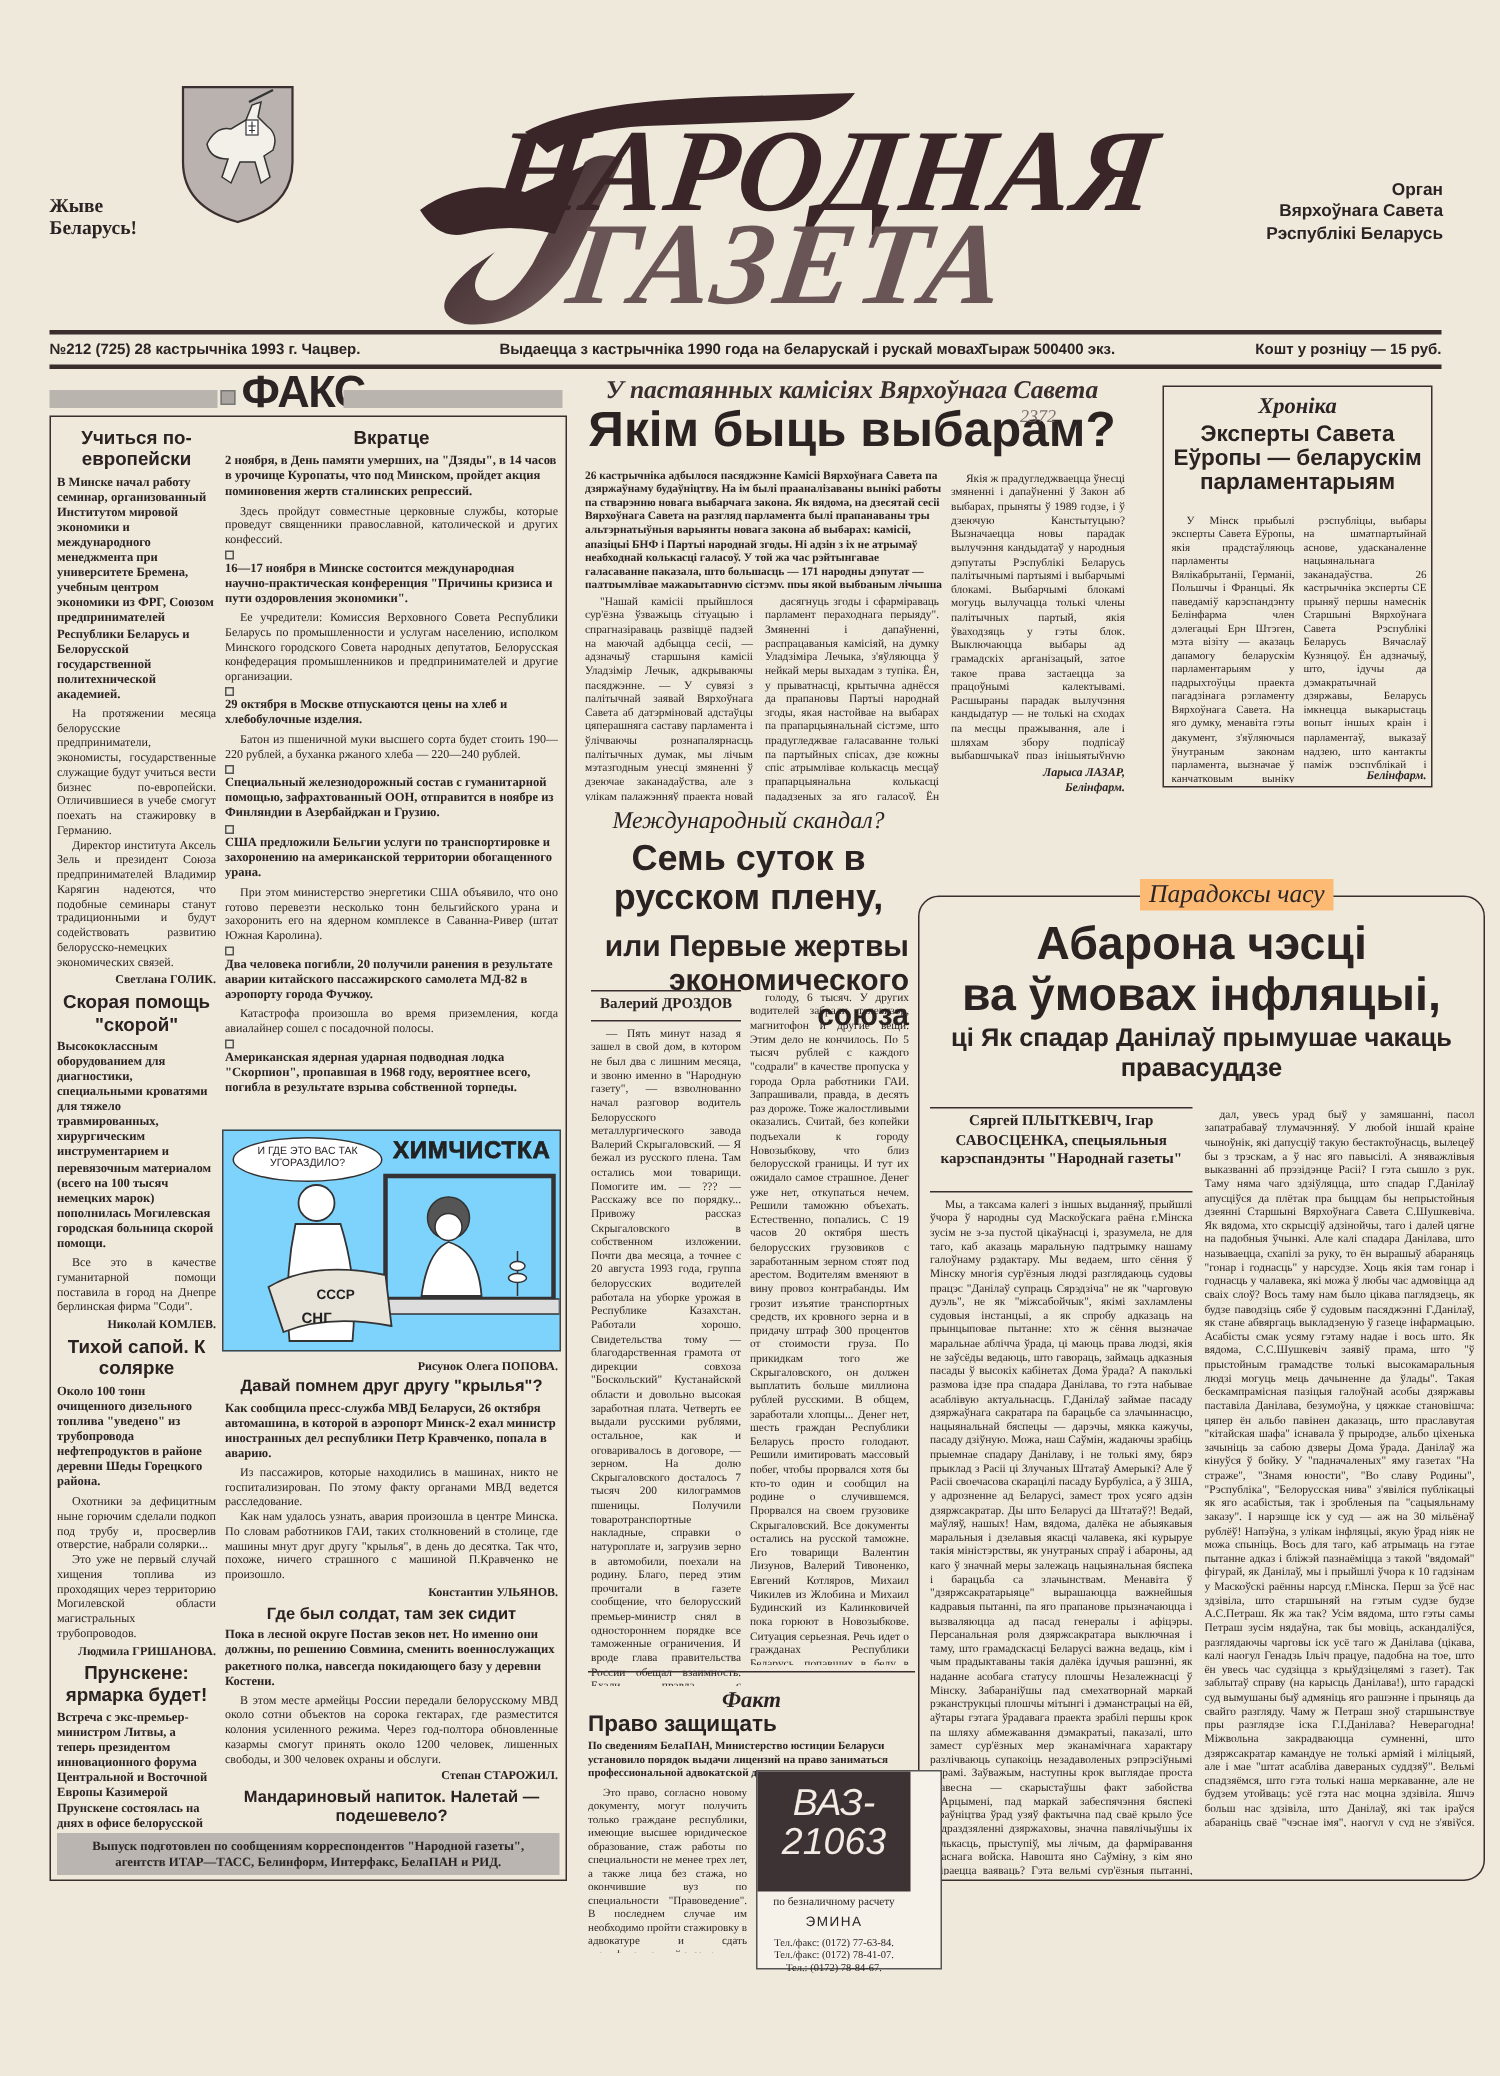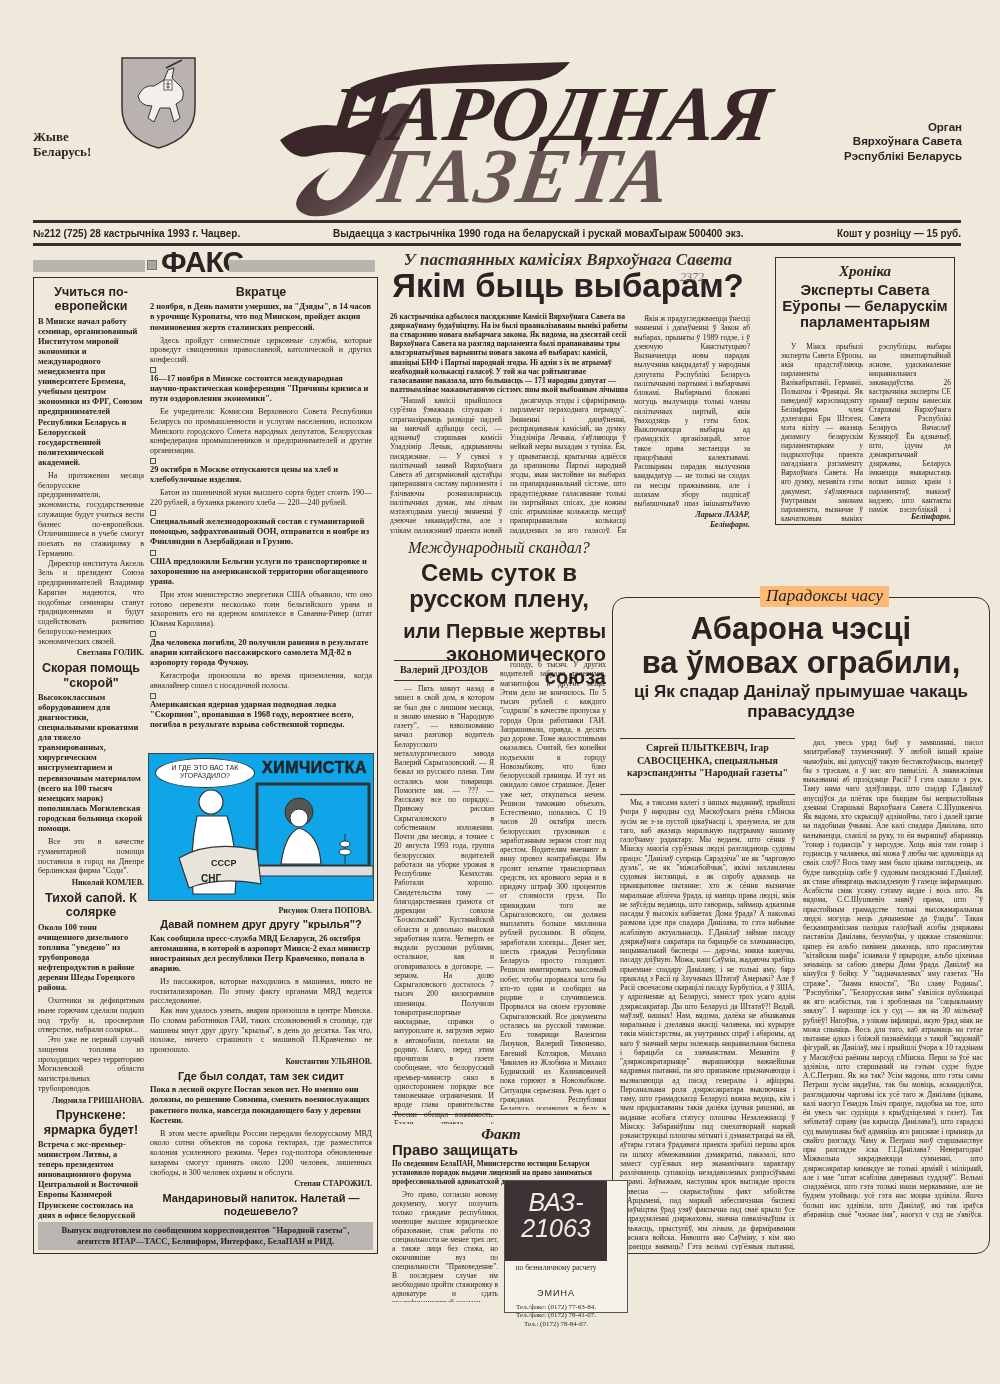--- a/index.html
+++ b/index.html
@@ -29,21 +29,21 @@
 
   
   #fax-banner{left:33px;top:248px;width:342px;height:30px}
   #fax-box{left:33px;top:277px;width:345px;height:977px;border:1.5px solid #3a2e2e}
   .fax-l{left:38px;width:106px}
   .fax-r{left:150px;width:222px}
   .h-fax{font-size:12.5px;line-height:1.15;margin:2px 0 3px}
   .h-fax-sm{font-size:11px}
 
   
-  #cartoon{left:148px;top:753px;width:226px;height:148px;border:1px solid #444;background:#0ea5e9;overflow:hidden}
+  #cartoon{left:148px;top:753px;width:226px;height:148px;border:1px solid #444;background:#7dd3fc;overflow:hidden}
   .balloon{position:absolute;left:6px;top:4px;width:100px;height:30px;border:1.2px solid #333;border-radius:50%;background:#fff;font-size:7px;text-align:center;padding-top:5px;font-family:"Liberation Sans",sans-serif;line-height:1.2}
   .cleaners{position:absolute;right:6px;top:4px;font-family:"Liberation Sans",sans-serif;font-weight:bold;font-size:16px;color:#222;-webkit-text-stroke:0.5px #222;letter-spacing:0.5px}
 
   
   #kicker1{left:388px;top:250px;width:360px;text-align:center;font-style:italic;font-weight:bold;font-size:17px;color:#3a2e2e}
   #yakim-title{left:388px;top:266px;width:360px;text-align:center;font-size:33px}
   .ycol{top:336px;font-size:7.6px}
 
   
   #khr-box{left:775px;top:257px;width:180px;height:268px;border:1.2px solid #3a2e2e}
@@ -276,21 +276,21 @@
     <p>— Пять минут назад я зашел в свой дом, в котором не был два с лишним месяца, и звоню именно в "Народную газету", — взволнованно начал разговор водитель Белорусского металлургического завода Валерий Скрыгаловский. — Я бежал из русского плена. Там остались мои товарищи. Помогите им. — ??? — Расскажу все по порядку... Привожу рассказ Скрыгаловского в собственном изложении. Почти два месяца, а точнее с 20 августа 1993 года, группа белорусских водителей работала на уборке урожая в Республике Казахстан. Работали хорошо. Свидетельства тому — благодарственная грамота от дирекции совхоза "Боскольский" Кустанайской области и довольно высокая заработная плата. Четверть ее выдали русскими рублями, остальное, как и оговаривалось в договоре, — зерном. На долю Скрыгаловского досталось 7 тысяч 200 килограммов пшеницы. Получили товаротранспортные накладные, справки о натуроплате и, загрузив зерно в автомобили, поехали на родину. Благо, перед этим прочитали в газете сообщение, что белорусский премьер-министр снял в одностороннем порядке все таможенные ограничения. И вроде глава правительства России обещал взаимность. Ехали, правда, с приключениями. Возле города Жигулевска, что близ Самары, их просто-напросто ограбили разбойники с большой дороги. Все произошло именно так, как пишут в газетах. Пистолет под бок и... гони монету. У того же Скрыгаловского забрали около ста тысяч русских рублей. Правда, жалостливые попались разбойнички. "Отстегнули" на дорогу, дабы не умер с</p>
   </div>
 <div class="col" style="left:500px;top:660px;width:106px;height:450px;font-size:7.6px">
     <p>голоду, 6 тысяч. У других водителей забрали телевизор, магнитофон и другие вещи. Этим дело не кончилось. По 5 тысяч рублей с каждого "содрали" в качестве пропуска у города Орла работники ГАИ. Запрашивали, правда, в десять раз дороже. Тоже жалостливыми оказались. Считай, без копейки подъехали к городу Новозыбкову, что близ белорусской границы. И тут их ожидало самое страшное. Денег уже нет, откупаться нечем. Решили таможню объехать. Естественно, попались. С 19 часов 20 октября шесть белорусских грузовиков с заработанным зерном стоят под арестом. Водителям вменяют в вину провоз контрабанды. Им грозит изъятие транспортных средств, их кровного зерна и в придачу штраф 300 процентов от стоимости груза. По прикидкам того же Скрыгаловского, он должен выплатить больше миллиона рублей русскими. В общем, заработали хлопцы... Денег нет, шесть граждан Республики Беларусь просто голодают. Решили имитировать массовый побег, чтобы прорвался хотя бы кто-то один и сообщил на родине о случившемся. Прорвался на своем грузовике Скрыгаловский. Все документы остались на русской таможне. Его товарищи Валентин Лизунов, Валерий Тивоненко, Евгений Котляров, Михаил Чикилев из Жлобина и Михаил Будинский из Калинковичей пока горюют в Новозыбкове. Ситуация серьезная. Речь идет о гражданах Республики Беларусь, попавших в беду в чужом государстве. В Казахстан они не сами ехали. Их послало туда белорусское правительство. Зерно они не украли, а заработали честным трудом. Поэтому и помочь своим гражданам в данном случае должно тоже правительство, используя любые каналы Министерства внутренних и Министерства иностранных дел. Причем безотлагательно.</p>
   </div>
 
 <div class="abs" id="ab-box"></div>
 <div class="abs" id="ab-kicker">Парадоксы часу</div>
 <div class="abs hd" id="ab-title">
   <div>Абарона чэсці</div>
-  <div>ва ўмовах ограбили,</div>
+  <div>ва ўмовах інфляцыі,</div>
 </div>
 <div class="abs hd" id="ab-sub">ці Як спадар Данілаў прымушае чакаць правасуддзе</div>
 <div class="rule" style="left:620px;top:738px;width:175px;height:1px"></div>
 <div class="abs bold" style="left:620px;top:742px;width:175px;text-align:center;font-size:10px;line-height:1.25">Сяргей ПЛЫТКЕВІЧ, Ігар САВОСЦЕНКА, спецыяльныя карэспандэнты "Народнай газеты"</div>
 <div class="rule" style="left:620px;top:794px;width:175px;height:1px"></div>
 <div class="col" style="left:620px;top:798px;width:175px;height:452px;font-size:7.6px">
     <p>Мы, а таксама калегі з іншых выданняў, прыйшлі ўчора ў народны суд Маскоўскага раёна г.Мінска зусім не з-за пустой цікаўнасці і, зразумела, не для таго, каб аказаць маральную падтрымку нашаму галоўнаму рэдактару. Мы ведаем, што сёння ў Мінску многія сур'ёзныя людзі разглядаюць судовы працэс "Данілаў супраць Сярэдзіча" не як "чарговую дуэль", не як "міжсабойчык", якімі захламлены судовыя інстанцыі, а як спробу адказаць на прынцыповае пытанне: хто ж сёння вызначае маральнае аблічча ўрада, ці маюць права людзі, якія не заўсёды ведаюць, што гавораць, займаць адказныя пасады ў высокіх кабінетах Дома ўрада? А паколькі размова ідзе пра спадара Данілава, то гэта набывае асаблівую актуальнасць. Г.Данілаў займае пасаду дзяржаўнага сакратара па барацьбе са злачыннасцю, нацыянальнай бяспецы — дарэчы, мякка кажучы, пасаду дзіўную. Можа, наш Саўмін, жадаючы зрабіць прыемнае спадару Данілаву, і не толькі яму, бярэ прыклад з Расіі ці Злучаных Штатаў Амерыкі? Але ў Расіі своечасова скарацілі пасаду Бурбуліса, а ў ЗША, у адрозненне ад Беларусі, замест трох усяго адзін дзяржсакратар. Ды што Беларусі да Штатаў?! Ведай, маўляў, нашых! Нам, вядома, далёка не абыякавыя маральныя і дзелавыя якасці чалавека, які курыруе такія міністэрствы, як унутраных спраў і абароны, ад каго ў значнай меры залежаць нацыянальная бяспека і барацьба са злачынствам. Менавіта ў "дзяржсакратарыяце" вырашаюцца важнейшыя кадравыя пытанні, па яго прапанове прызначаюцца і вызваляюцца ад пасад генералы і афіцэры. Персанальная роля дзяржсакратара выключная і таму, што грамадскасці Беларусі важна ведаць, кім і чым прадыктаваны такія далёка ідучыя рашэнні, як наданне асобага статусу плошчы Незалежнасці ў Мінску. Забараніўшы пад смехатворнай маркай рэканструкцыі плошчы мітынгі і дэманстрацыі на ёй, аўтары гэтага ўрадавага праекта зрабілі першы крок па шляху абмежавання дэмакратыі, паказалі, што замест сур'ёзных мер эканамічнага характару разлічваюць супакоіць незадаволеных рэпрэсіўнымі мерамі. Заўважым, наступны крок выглядае проста злавесна — скарыстаўшы факт забойства Д.Арцымені, пад маркай забеспячэння бяспекі кіраўніцтва ўрад узяў фактычна пад сваё крыло ўсе падраздзяленні дзяржаховы, значна павялічыўшы іх колькасць, прыступіў, мы лічым, да фарміравання ўласнага войска. Навошта яно Саўміну, з кім яно збіраецца ваяваць? Гэта вельмі сур'ёзныя пытанні, тым больш што распачатая чахарда вакол камандавання ўнутранымі войскамі, іх у значнай меры перападпарадкаванне сведчыць пра многае. Аб гэтым мы раскажам нашым чытачам у будучых нумарах. Зразумела адно: за ўсімі гэтымі трывожнымі з'явамі і фактамі вырысоўваецца кіруючая і накіроўваючая фігура Г.І.Данілава. Нам паказалася, што да гэтага судовага працэсу ён прыйшоў даволі лагічна, даўно зааявіўшы пра сябе рознымі экстравагантнымі выхадкамі. Памятаеце, хто ў дні жнівеньскага путчу 1991 года сарваў пячатку на дзвярах ЦК КПБ? Тады яго службовае крэсла моцна захісталася, але, нягледзячы на патрабаванні грамадскасці аб адхіленні ад пасады, яго выратавалі высокапастаўленыя абаронцы. А хто заявіў, быццам пасол ЗША ў Рэспубліцы Беларусь пан Суорц з'яўляецца ледзь не агентам ЦРУ? Гэта быў страшны дыпламатычны скан-</p>
   </div>
 <div class="col" style="left:803px;top:738px;width:180px;height:480px;font-size:7.6px">
     <p>дал, увесь урад быў у замяшанні, пасол запатрабаваў тлумачэнняў. У любой іншай краіне чыноўнік, які дапусціў такую бестактоўнасць, вылецеў бы з трэскам, а ў нас яго павысілі. А зняважлівыя выказванні аб прэзідэнце Расіі? І гэта сышло з рук. Таму няма чаго здзіўляцца, што спадар Г.Данілаў апусціўся да плётак пра быццам бы непрыстойныя дзеянні Старшыні Вярхоўнага Савета С.Шушкевіча. Як вядома, хто скрысціў адзінойчы, таго і далей цягне на падобныя ўчынкі. Але калі спадара Данілава, што называецца, схапілі за руку, то ён вырашыў абараняць "гонар і годнасць" у нарсудзе. Хоць якія там гонар і годнасць у чалавека, які можа ў любы час адмовіцца ад сваіх слоў? Вось таму нам было цікава паглядзець, як будзе паводзіць сябе ў судовым пасяджэнні Г.Данілаў, як стане абвяргаць выкладзеную ў газеце інфармацыю. Асабісты смак усяму гэтаму надае і вось што. Як вядома, С.С.Шушкевіч заявіў прама, што "ў прыстойным грамадстве толькі высокамаральныя людзі могуць мець дачыненне да ўлады". Такая бескампрамісная пазіцыя галоўнай асобы дзяржавы паставіла Данілава, безумоўна, у цяжкае становішча: цяпер ён альбо павінен даказаць, што праславутая "кітайская шафа" існавала ў прыродзе, альбо ціхенька зачыніць за сабою дзверы Дома ўрада. Данілаў жа кінуўся ў бойку. У "падначаленых" яму газетах "На страже", "Знамя юности", "Во славу Родины", "Рэспубліка", "Белорусская нива" з'явіліся публікацыі як яго асабістыя, так і зробленыя па "сацыяльнаму заказу". І нарэшце іск у суд — аж на 30 мільёнаў рублёў! Напэўна, з улікам інфляцыі, якую ўрад ніяк не можа спыніць. Вось для таго, каб атрымаць на гэтае пытанне адказ і бліжэй пазнаёміцца з такой "вядомай" фігурай, як Данілаў, мы і прыйшлі ўчора к 10 гадзінам у Маскоўскі раённы нарсуд г.Мінска. Перш за ўсё нас здзівіла, што старшыняй на гэтым судзе будзе А.С.Петраш. Як жа так? Усім вядома, што гэты самы Петраш зусім нядаўна, так бы мовіць, аскандаліўся, разглядаючы чарговы іск усё таго ж Данілава (цікава, калі наогул Генадзь Ільіч працуе, падобна на тое, што ён увесь час судзіцца з крыўдзіцелямі з газет). Так заблытаў справу (на карысць Данілава!), што гарадскі суд вымушаны быў адмяніць яго рашэнне і прыняць да свайго разгляду. Чаму ж Петраш зноў старшынствуе пры разглядзе іска Г.І.Данілава? Неверагодна! Міжвольна закрадваюцца сумненні, што дзяржсакратар камандуе не толькі арміяй і міліцыяй, але і мае "штат асабліва даверaных суддзяў". Вельмі спадзяёмся, што гэта толькі наша меркаванне, але не будзем утойваць: усё гэта нас моцна здзівіла. Яшчэ больш нас здзівіла, што Данілаў, які так іраўся абараніць сваё "чэснае імя", наогул у суд не з'явіўся. Падводзім першыя вынікі. Галоўны рэдактар "Народнай газеты" згубіў амаль дзве гадзіны рабочага часу, столькі ж часу згубілі журналісты розных выданняў, якія вырашылі асвятляць гэты ва ўсіх адносінах незвычайны суд. А колькі дзяржаўных грошай пайшло на бяздумнае чаканне ў пустой зале суддзі, засядацеляў — і гэта пры велізарнай загрузцы судоў крымінальнымі і грамадзянскімі справамі! З-за няяўкі істца Данілава, з-за таго, што пасяджэнне суда, адцягваецца, рыхтавалася пад адпаведную дыктоўку, што, у сваю чаргу, пазбавіла адказчыка права на абарону, працэс адкладзены. Мы пакідалі Маскоўскі райсуд г.Мінска расчараванымі. Аднак спадзяёмся, што ў бліжэйшы час у нас з'явіцца новыя падрабязнасці як у адносінах да асобы Г.Данілава, так і судовага працэсу.</p>
@@ -305,19 +305,19 @@
 
 </div>
 <div class="abs sig" style="left:392px;top:1302px;width:214px">Александр МОЛЧАНОВ.</div>
 
 <div class="abs" id="ad-box" style="top:1180px">
   <div id="ad-dark">
     <div>ВАЗ-</div>
     <div>21063</div>
   </div>
   <div id="ad-text">
-    <div style="font-size:7.5px;margin-bottom:16px">по безналичному расчету</div>
+    <div style="font-size:7.5px;margin-bottom:4px">по безналичному расчету</div>
     <div class="sans" style="font-size:9px;letter-spacing:1px;margin-bottom:3px">ЭМИНА</div>
     <div>Тел./факс: (0172) 77-63-84.</div>
     <div>Тел./факс: (0172) 78-41-07.</div>
     <div>Тел.: (0172) 78-84-67.</div>
   </div>
 </div>
 
 </body></html>

